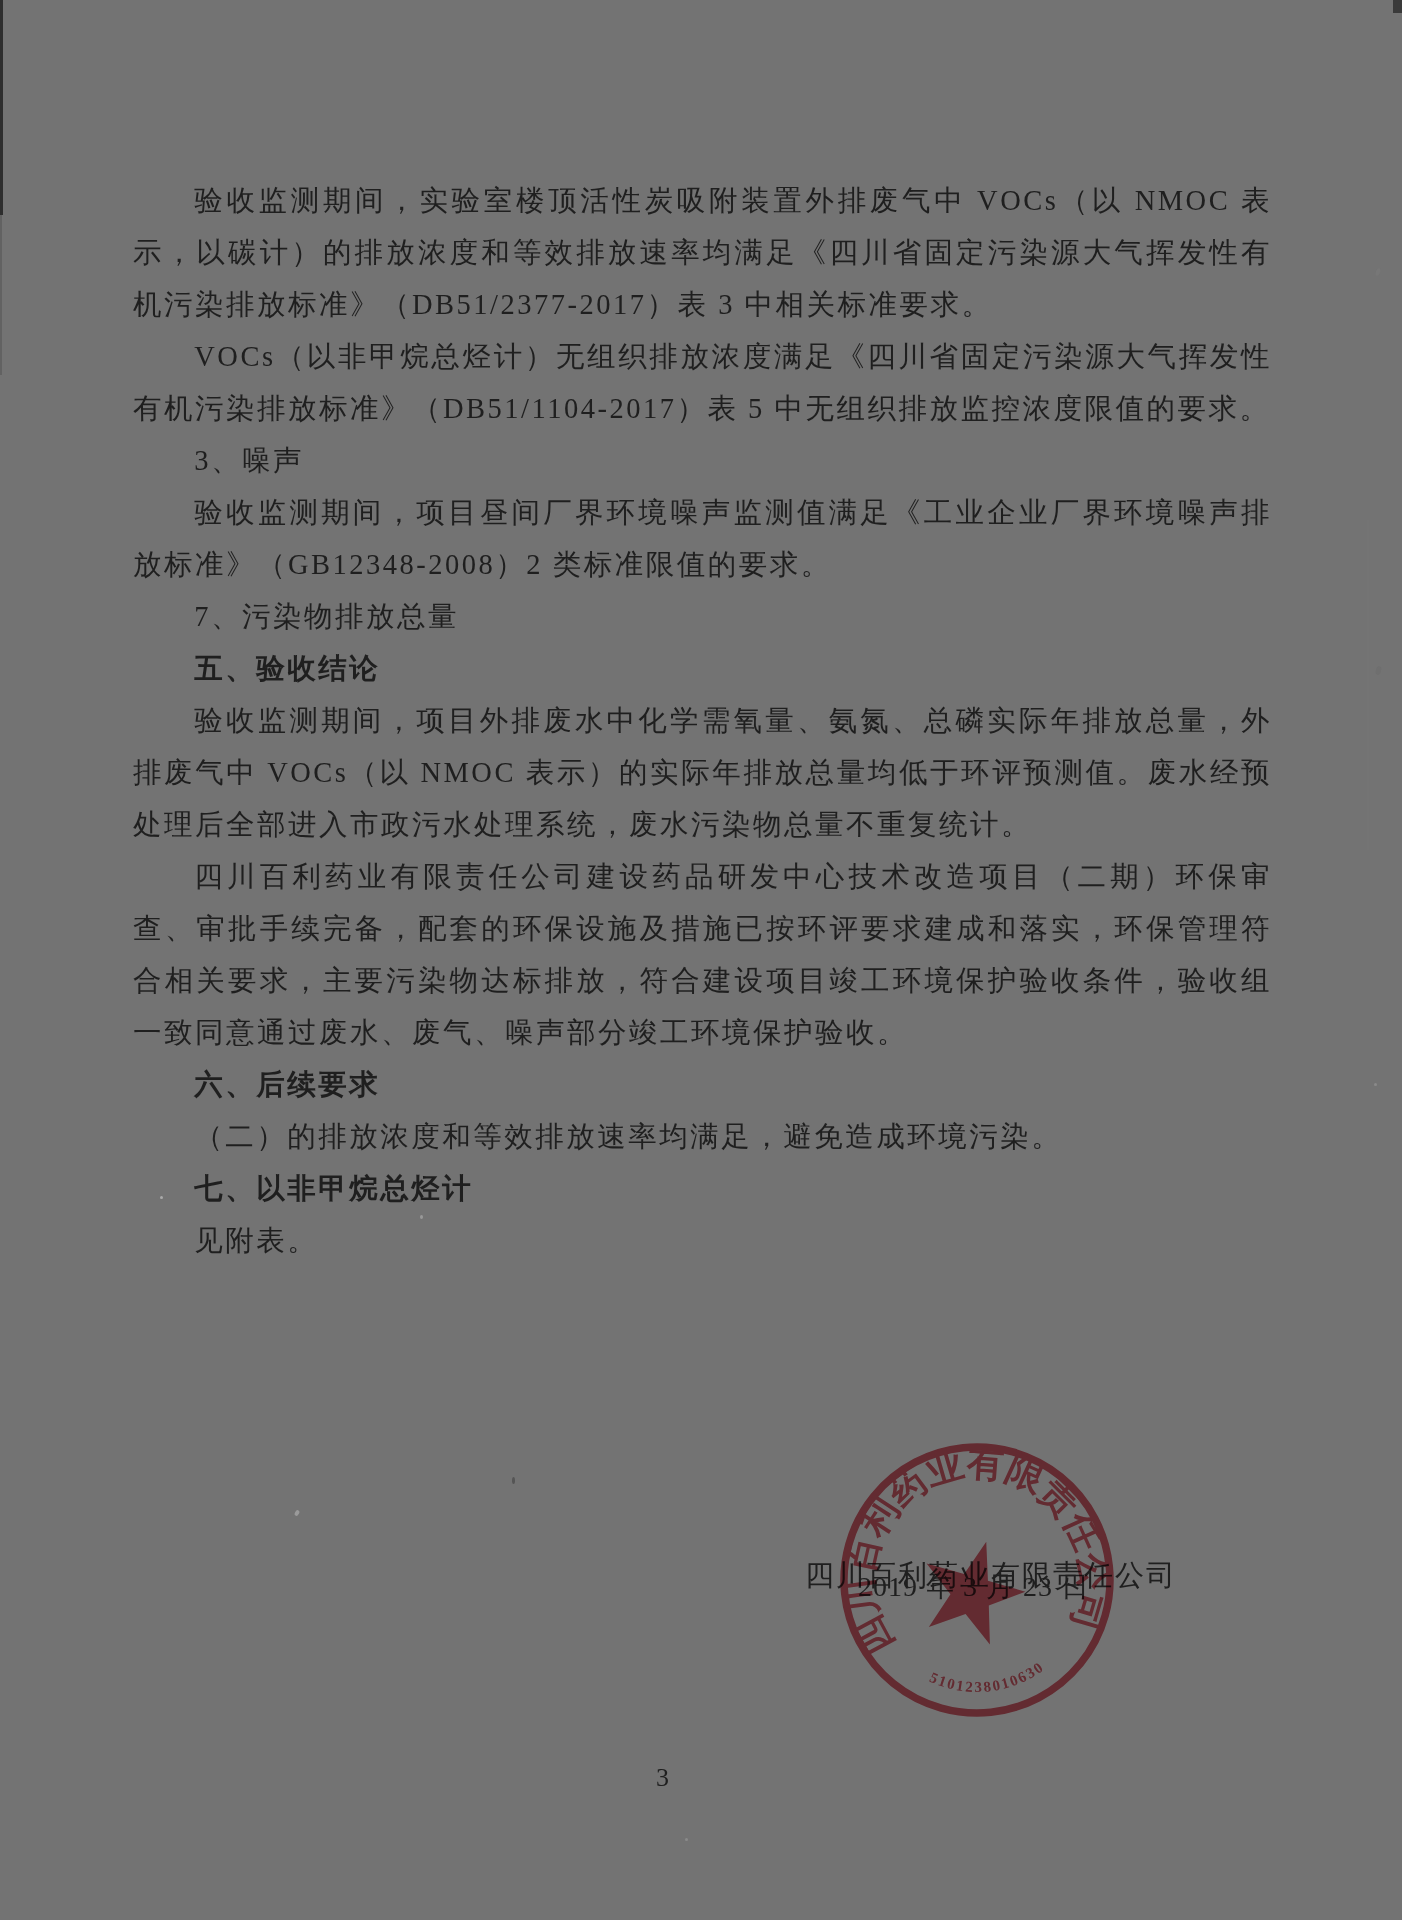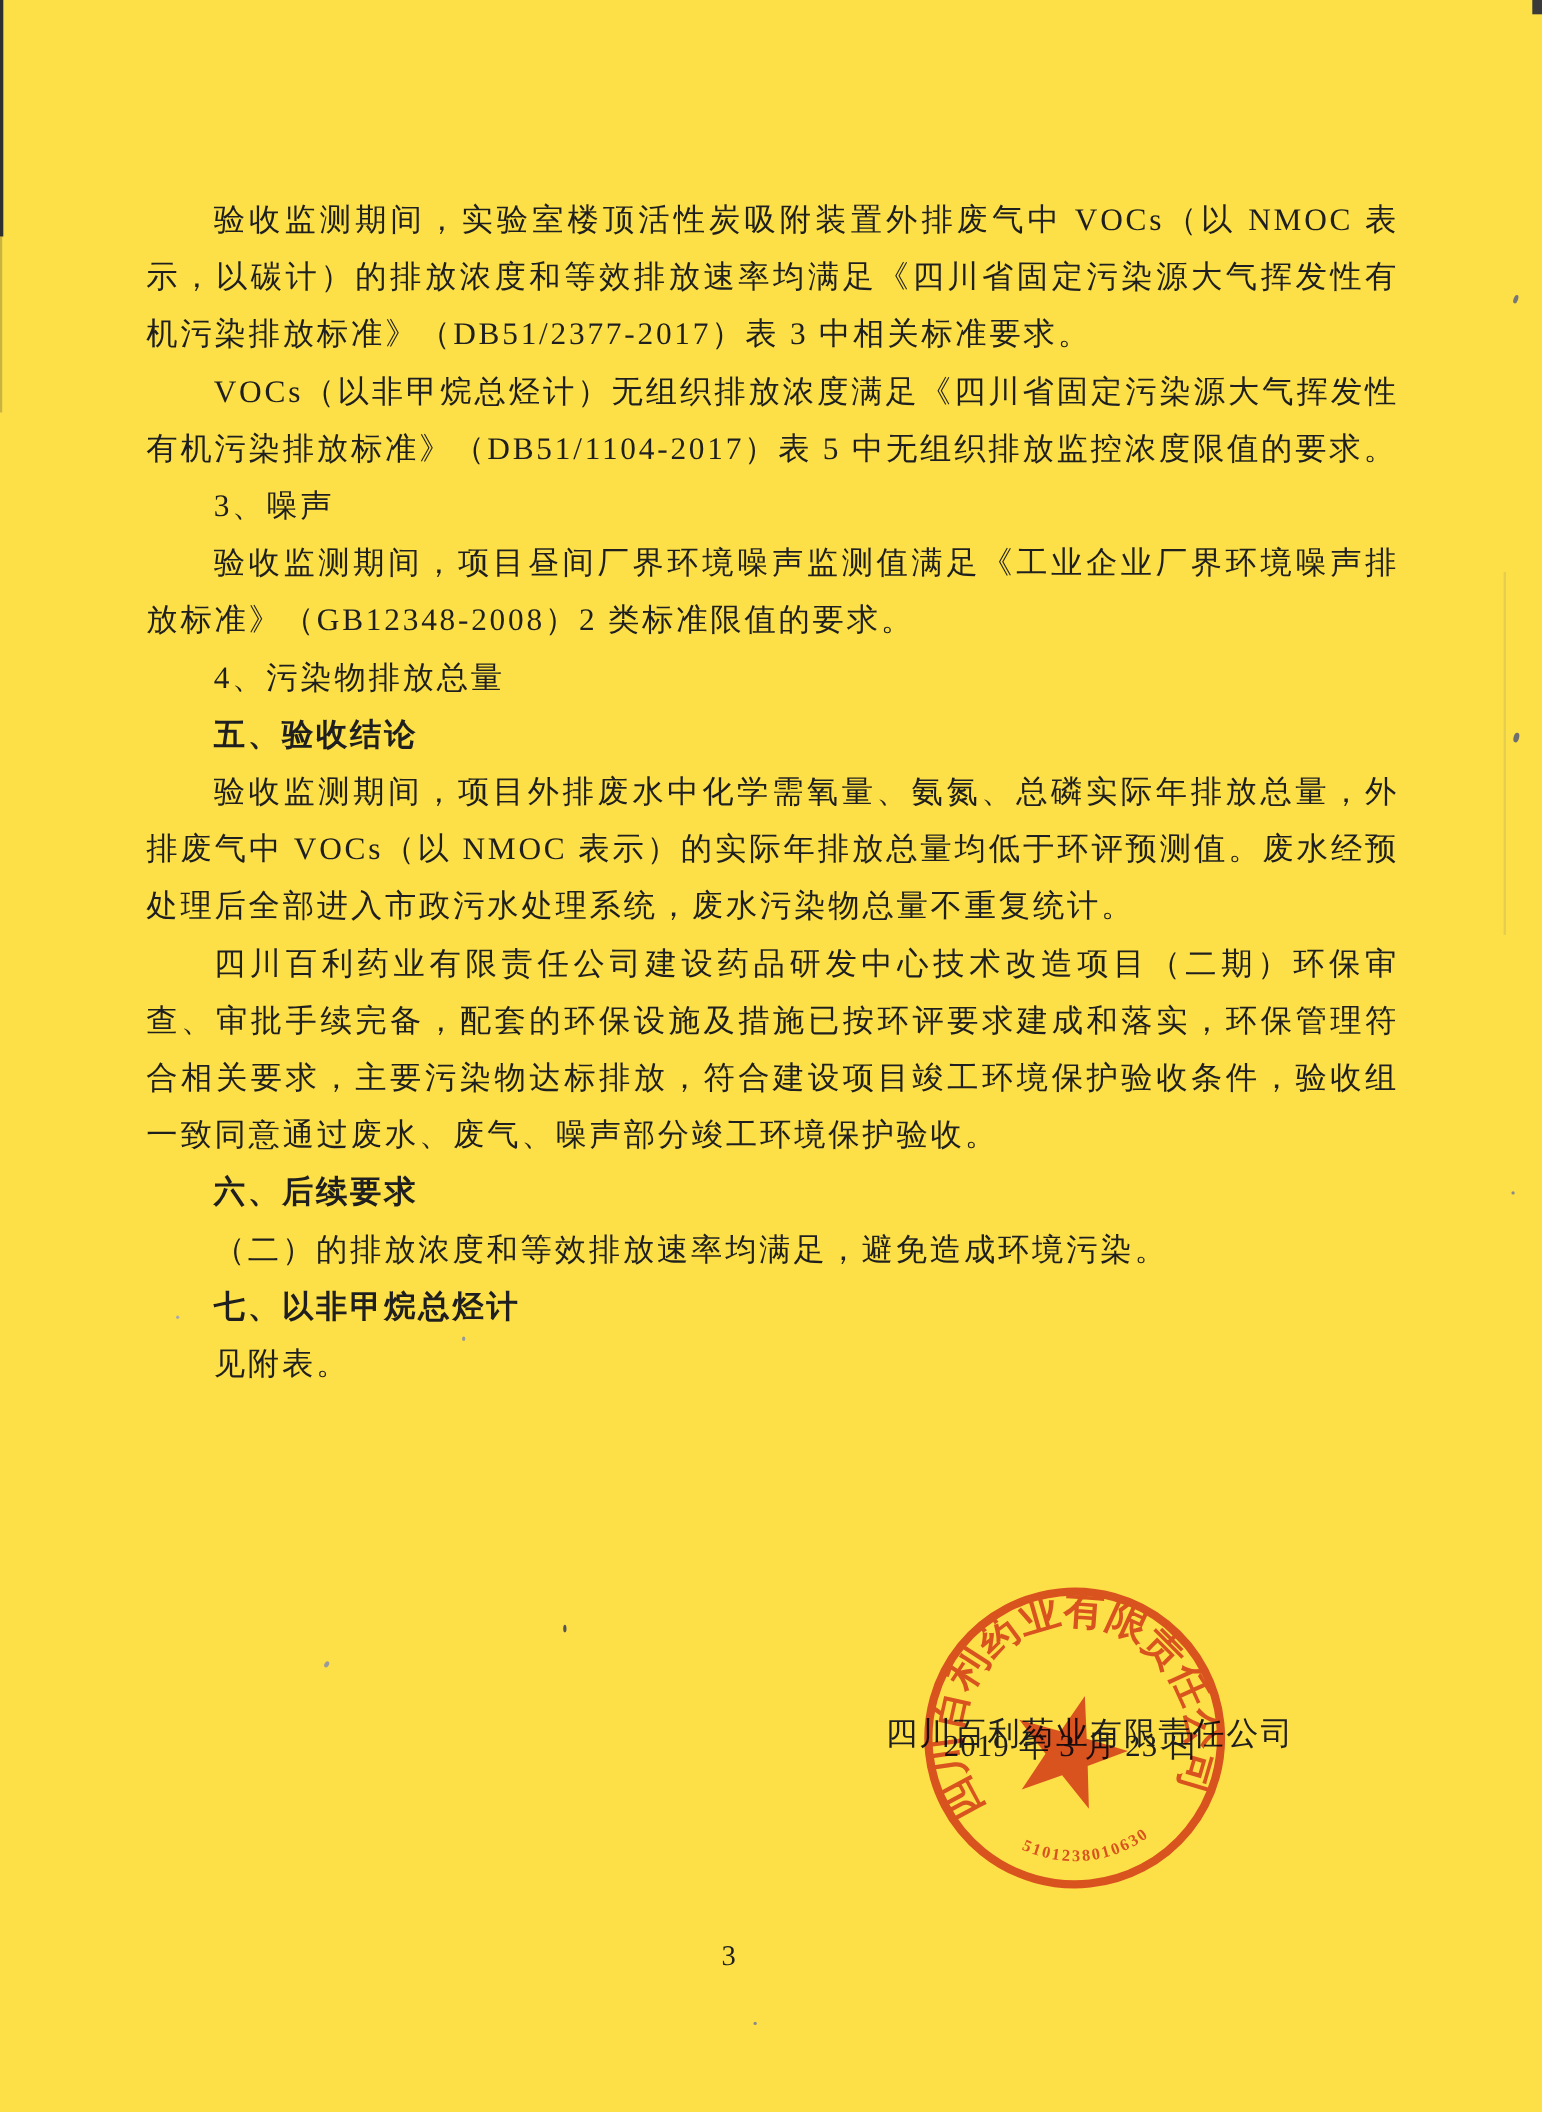--- a/index.html
+++ b/index.html
@@ -1,20 +1,20 @@
 <!DOCTYPE html>
 <html><head>
 <meta charset="utf-8">
 <style>
   html,body{margin:0;padding:0;background:#e8e8e8;}
   .page{
     position:relative;
     width:1402px;height:1920px;
     margin:0 auto;
-    background:#fde047;
+    background:#737373;
     overflow:hidden;
     font-family:"Liberation Serif","DejaVu Serif",serif;
     color:#1f1f1f;
   }
   
   .content{
     position:absolute;
     left:133px;top:175px;width:1139px;
     font-size:28.5px;line-height:52px;
     letter-spacing:2.5px;
@@ -91,21 +91,21 @@
   <div class="speck sp5"></div>
   <div class="speck sp6"></div>
   <div class="speck sp7"></div>
   <div class="speck sp8"></div>
 
   <div class="content">
       <div class="para body">验收监测期间，实验室楼顶活性炭吸附装置外排废气中 VOCs（以 NMOC 表示，以碳计）的排放浓度和等效排放速率均满足《四川省固定污染源大气挥发性有机污染排放标准》（DB51/2377-2017）表 3 中相关标准要求。</div>
       <div class="para body">VOCs（以非甲烷总烃计）无组织排放浓度满足《四川省固定污染源大气挥发性有机污染排放标准》（DB51/1104-2017）表 5 中无组织排放监控浓度限值的要求。</div>
       <div class="para subheading">3、噪声</div>
       <div class="para body">验收监测期间，项目昼间厂界环境噪声监测值满足《工业企业厂界环境噪声排放标准》（GB12348-2008）2 类标准限值的要求。</div>
-      <div class="para subheading">4、污染物排放总量</div>
+      <div class="para subheading">7、污染物排放总量</div>
       <div class="para heading">五、验收结论</div>
       <div class="para body">验收监测期间，项目外排废水中化学需氧量、氨氮、总磷实际年排放总量，外排废气中 VOCs（以 NMOC 表示）的实际年排放总量均低于环评预测值。废水经预处理后全部进入市政污水处理系统，废水污染物总量不重复统计。</div>
       <div class="para body">四川百利药业有限责任公司建设药品研发中心技术改造项目（二期）环保审查、审批手续完备，配套的环保设施及措施已按环评要求建成和落实，环保管理符合相关要求，主要污染物达标排放，符合建设项目竣工环境保护验收条件，验收组一致同意通过废水、废气、噪声部分竣工环境保护验收。</div>
       <div class="para heading">六、后续要求</div>
       <div class="para body">（二）的排放浓度和等效排放速率均满足，避免造成环境污染。</div>
       <div class="para heading">七、以非甲烷总烃计</div>
       <div class="para body">见附表。</div>
     </div>
 
   <div class="sig-company">四川百利药业有限责任公司</div>

